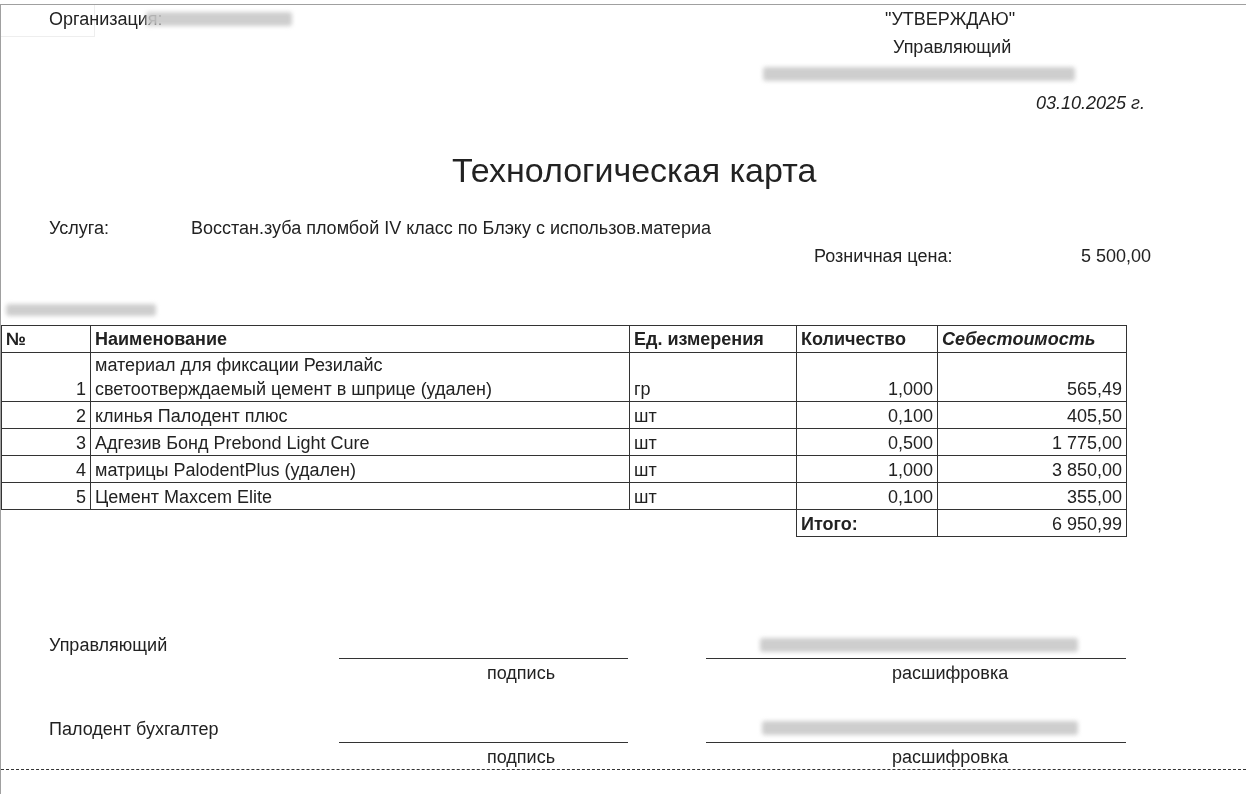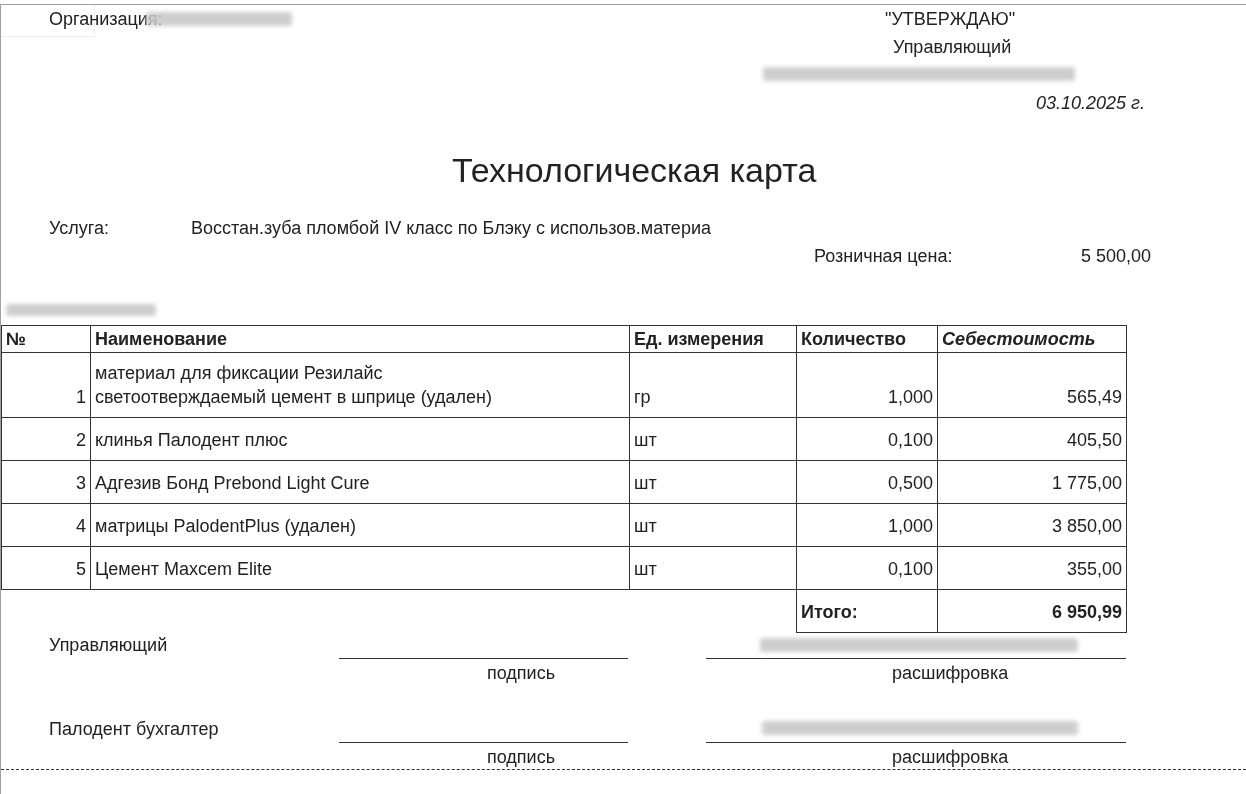--- a/index.html
+++ b/index.html
@@ -4,21 +4,21 @@
 <style>
   html, body { margin:0; padding:0; background:#ffffff; }
   body { width:1246px; height:794px; position:relative; overflow:hidden;
          font-family:"Liberation Sans", sans-serif; color:#222; font-size:18px; }
   .frame-top { position:absolute; left:0; top:4px; width:1266px; height:1px; background:#a0a0a0; }
   .frame-left { position:absolute; left:0; top:4px; width:1px; height:790px; background:#a0a0a0; }
   .abs { position:absolute; white-space:nowrap;margin-left:42px; }
   .blur { position:absolute; height:14px; background:#c9c9c9; filter:blur(2px); border-radius:3px; opacity:.9; }
   .org-cell { position:absolute; left:1px; top:5px; width:93px; height:31px; border-right:1px solid #eee; border-bottom:1px solid #eee; }
   table.mat { position:absolute; left:1px; top:325px; border-collapse:collapse; font-size:18px; }
-  table.mat td { border:1px solid #333; padding:8px 4px; height:26px; vertical-align:bottom; line-height:24px; }
+  table.mat td { border:1px solid #333; padding:0 4px; height:26px; vertical-align:bottom; line-height:24px; }
   table.mat th { border:1px solid #333; padding:0 4px; height:26px; text-align:left; font-weight:bold; line-height:26px; }
   .num { text-align:right; }
   .total td.empty { border:none; border-top:1px solid #333; }
   .sigline { position:absolute; height:1px; background:#333; }
   .dashed { position:absolute; left:1px; top:769px; width:1245px; border-top:1px dashed #333; }
 </style>
 </head>
 <body>
 
 <div class="frame-top"></div>
@@ -85,21 +85,21 @@
   <tr>
     <td class="num">5</td>
     <td>Цемент Maxcem Elite</td>
     <td>шт</td>
     <td class="num">0,100</td>
     <td class="num">355,00</td>
   </tr>
   <tr class="total">
     <td class="empty" colspan="3" style="border-left:none;"></td>
     <td style="font-weight:bold;">Итого:</td>
-    <td class="num" style="font-weight:bold;">6 950,99</td>
+    <td class="num" style="font-weight:normal;">6 950,99</td>
   </tr>
 </tbody>
   </table>
 
 <div class="abs" style="left:7px; top:635px;">Управляющий</div>
 <div class="sigline" style="left:339px; top:658px; width:289px;"></div>
 <div class="abs" style="left:445px; top:663px;">подпись</div>
 <div class="blur" style="left:760px; top:638px; width:318px;"></div>
 <div class="sigline" style="left:706px; top:658px; width:420px;"></div>
 <div class="abs" style="left:850px; top:663px;">расшифровка</div>

